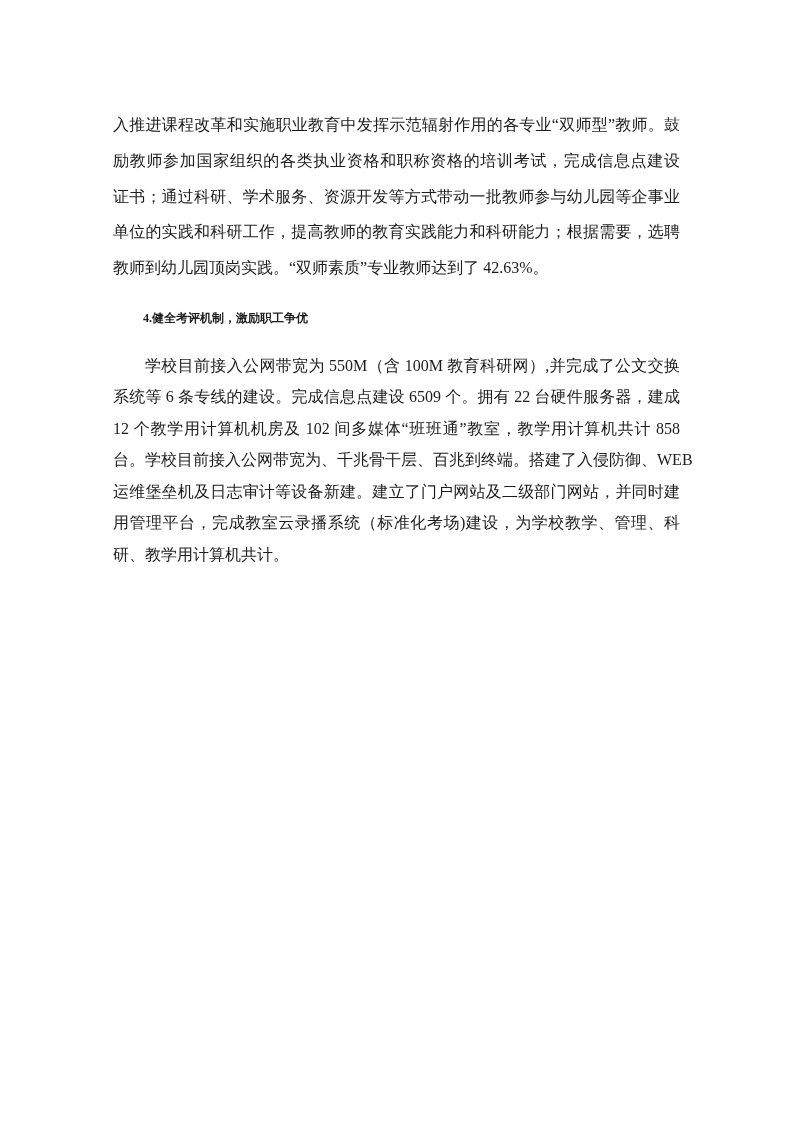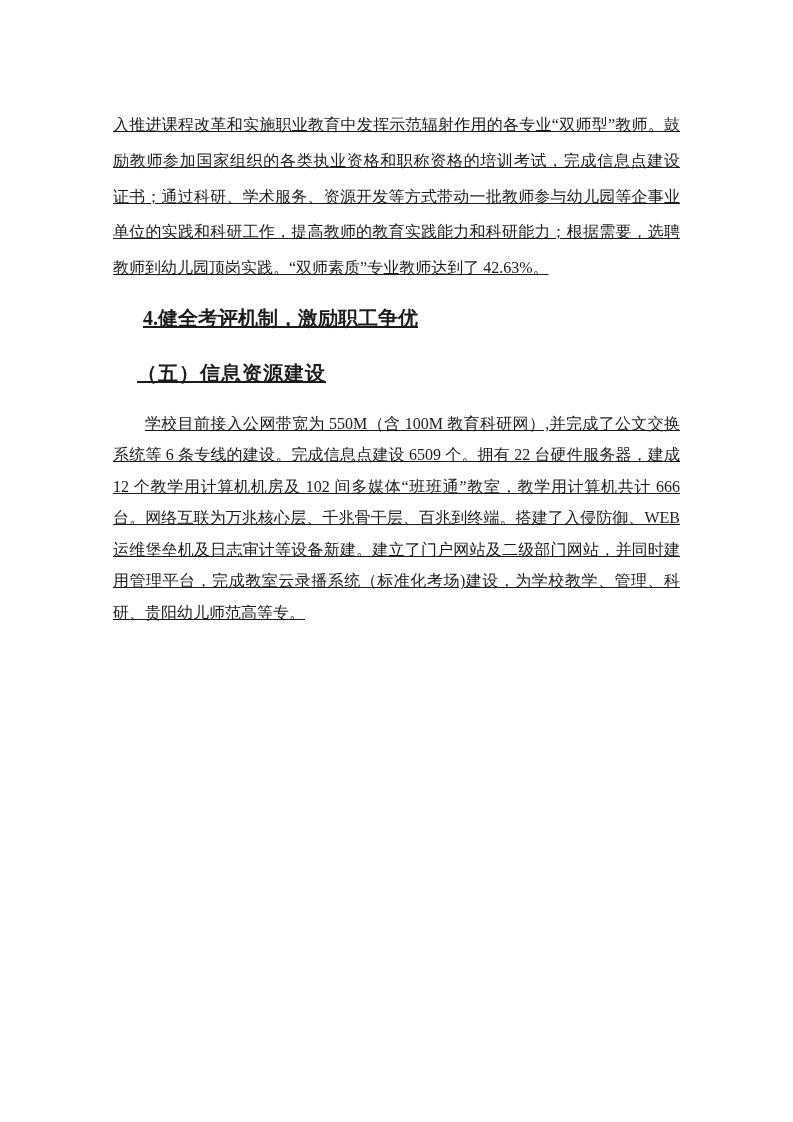--- a/index.html
+++ b/index.html
@@ -13,38 +13,37 @@
     overflow: hidden;
   }
   .page {
     position: relative;
     width: 793px;
     height: 1122px;
     background: #ffffff;
   }
   .content {
     padding: 0 113px;
-    text-decoration: underline;
   }
   .para { font-size: 16px; }
   .line {
     text-align: justify;
     text-align-last: justify;
     white-space: nowrap;
   }
   .line.last { text-align-last: left; }
   .indent-first .line:first-child { text-indent: 2em; }
 
   .para1 { margin-top: 107px; }
   .para1 .line { line-height: 35.8px; }
 
   .heading-4 {
     margin-top: 21px;
     padding-left: 30px;
-    font-size: 20px;
+    font-size: 12px;
     font-weight: bold;
     line-height: 22px;
   }
 
   .para2 { margin-top: 31px; }
   .para2 .line { line-height: 34.3px; }
 
   .heading-5 {
     margin-top: 30px;
     padding-left: 24px;
@@ -67,27 +66,26 @@
         <div class="line">入推进课程改革和实施职业教育中发挥示范辐射作用的各专业“双师型”教师。鼓</div>
         <div class="line">励教师参加国家组织的各类执业资格和职称资格的培训考试，完成信息点建设</div>
         <div class="line">证书；通过科研、学术服务、资源开发等方式带动一批教师参与幼儿园等企事业</div>
         <div class="line">单位的实践和科研工作，提高教师的教育实践能力和科研能力；根据需要，选聘</div>
         <div class="line last">教师到幼儿园顶岗实践。“双师素质”专业教师达到了 42.63%。</div>
       </div>
 
     <div class="heading-4">4.健全考评机制，激励职工争优</div>
 
 
-    <div class="heading-5">（五）信息资源建设</div>
 
     <div class="para para3 indent-first">
         <div class="line">学校目前接入公网带宽为 550M（含 100M 教育科研网）,并完成了公文交换</div>
         <div class="line">系统等 6 条专线的建设。完成信息点建设 6509 个。拥有 22 台硬件服务器，建成</div>
-        <div class="line">12 个教学用计算机机房及 102 间多媒体“班班通”教室，教学用计算机共计 666</div>
-        <div class="line">台。网络互联为万兆核心层、千兆骨干层、百兆到终端。搭建了入侵防御、WEB</div>
+        <div class="line">12 个教学用计算机机房及 102 间多媒体“班班通”教室，教学用计算机共计 858</div>
+        <div class="line">台。学校目前接入公网带宽为、千兆骨干层、百兆到终端。搭建了入侵防御、WEB</div>
         <div class="line">运维堡垒机及日志审计等设备新建。建立了门户网站及二级部门网站，并同时建</div>
         <div class="line">用管理平台，完成教室云录播系统（标准化考场)建设，为学校教学、管理、科</div>
-        <div class="line last">研、贵阳幼儿师范高等专。</div>
+        <div class="line last">研、教学用计算机共计。</div>
       </div>
 
   </div>
 
 </div>
 
 </body></html>

